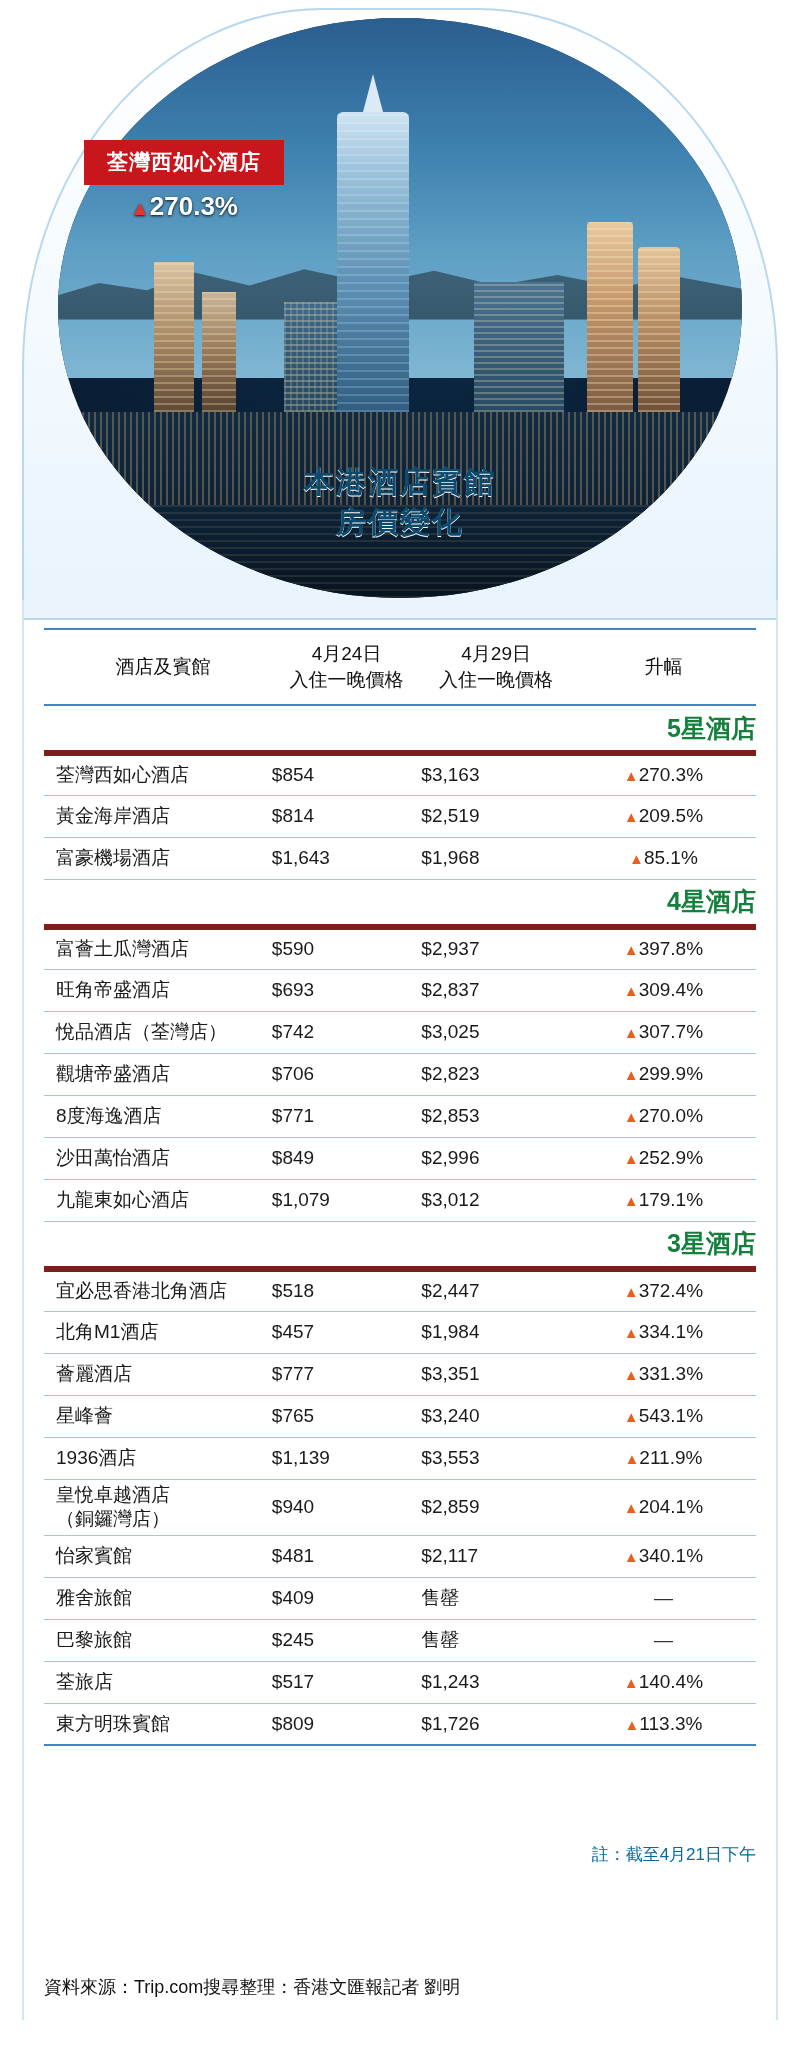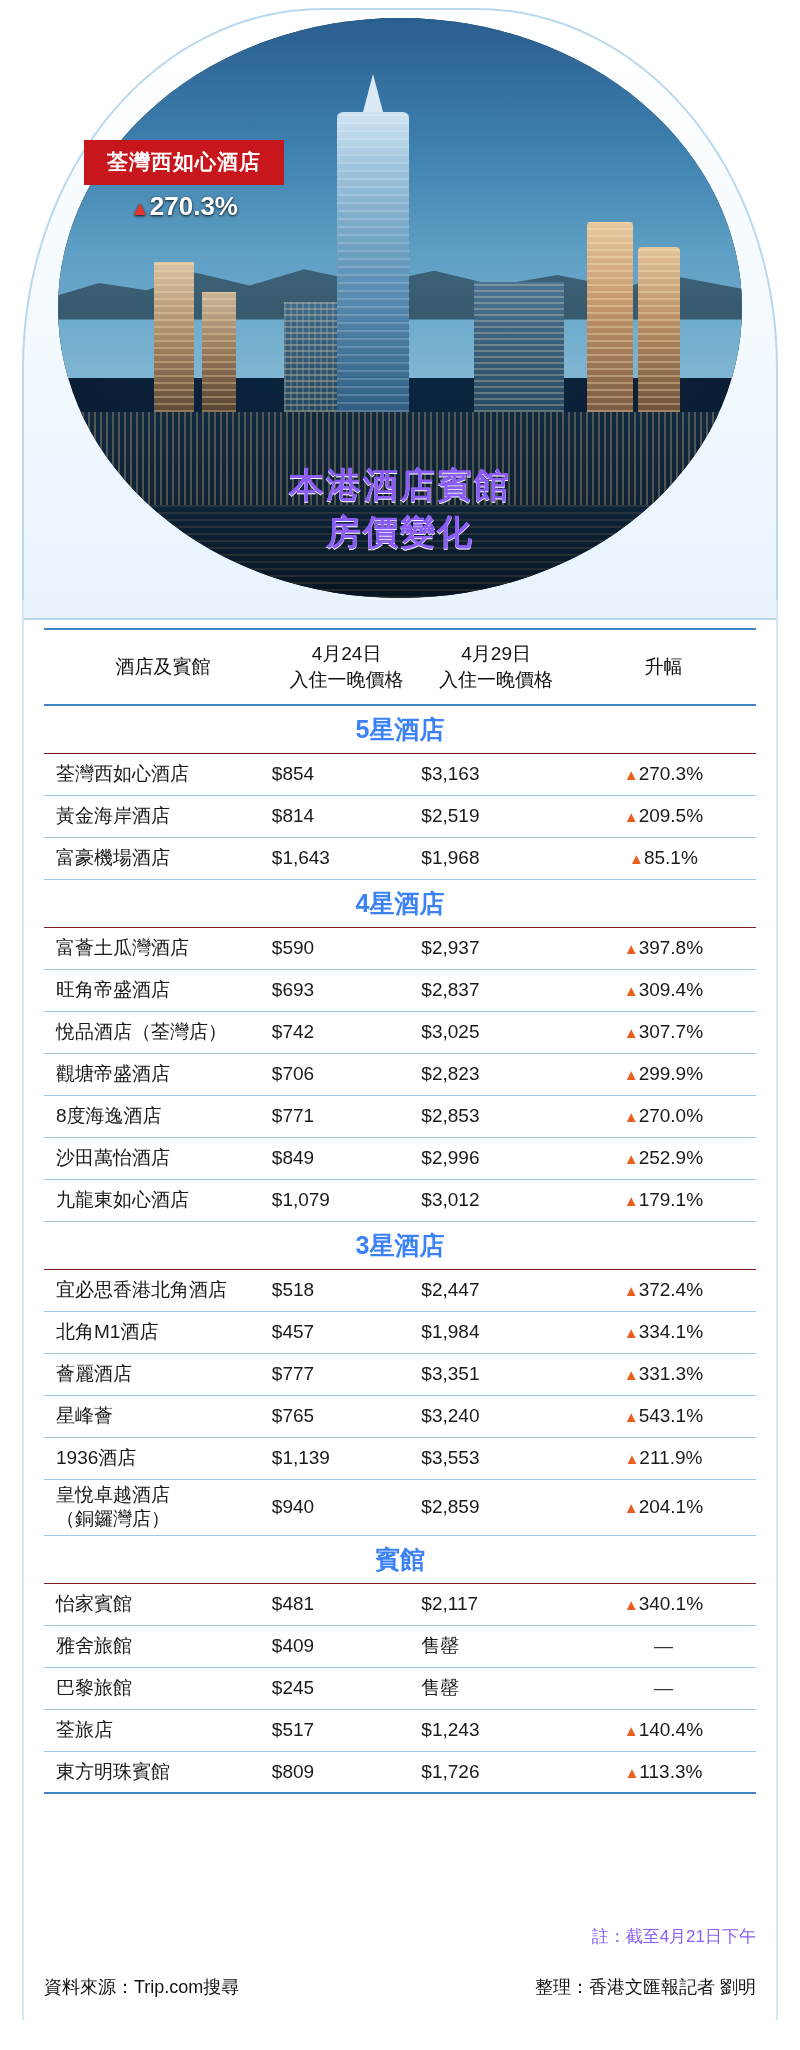--- a/index.html
+++ b/index.html
@@ -172,22 +172,22 @@
 
   
   .headline {
     position:absolute;
     left:0; right:0;
     top: 462px;
     text-align:center;
     z-index: 6;
   }
   .headline div {
-    color:#8b5cf6;
-    font-size: 35px;
+    color:#0c4a6e;
+    font-size: 30px;
     font-weight: bold;
     line-height: 1.34;
     letter-spacing: 2px;
     text-shadow: 0 1px 0 #ffffff;
   }
 
   
   .table-wrap {
     position:absolute;
     left: 44px;
@@ -219,49 +219,48 @@
   .col-d1, .col-d2 { width: 21%; text-align:center; }
   .col-chg { width: 26%; text-align:center; }
 
   td.name { text-align:left; padding-left: 12px; }
   td.price { text-align:left; }
   td.chg { text-align:center; white-space:nowrap; }
   .tri-up { color:#e8601c; font-size: 15px; letter-spacing:0; }
   .dash { color:#333; }
 
   tr.section td {
-    text-align:center;
+    text-align:right;
     font-weight:bold;
-    color:#3b82f6;
+    color:#15803d;
     font-size: 25px;
     height: 48px;
-    border-bottom: 1px solid #7f1d1d;
+    border-bottom: 6px solid #7f1d1d;
     border-top: 1px solid #9ec9e6;
     background:#ffffff;
   }
   tr.tall td { height: 56px; }
   .two-line { line-height:1.25; }
 
   tbody tr:last-child td { border-bottom: 2px solid #3f87c4; }
 
   
   .note {
     position:absolute;
     right: 44px;
-    top: 1925px;
+    top: 1843px;
     font-size: 17px;
-    color:#8b5cf6;
+    color:#0369a1;
   }
   .sources {
     position:absolute;
     left: 44px;
     right: 44px;
     top: 1975px;
     display:flex;
-    justify-content: space-between;
     font-size: 18px;
     color:#111;
   }
 
   
   .rail {
     position:absolute;
     top: 600px;
     width: 2px;
     height: 1420px;
@@ -423,23 +422,20 @@
         </tr>
         <tr class="tall">
           <td class="name two-line">
             <div>皇悅卓越酒店</div>
             <div>（銅鑼灣店）</div>
           </td>
           <td class="price">$940</td>
           <td class="price">$2,859</td>
           <td class="chg"><span class="tri-up">▲</span><span>204.1%</span></td>
         </tr>
-        <tr class="section">
-          <td colspan="4">賓館</td>
-        </tr>
         <tr>
           <td class="name">怡家賓館</td>
           <td class="price">$481</td>
           <td class="price">$2,117</td>
           <td class="chg"><span class="tri-up">▲</span><span>340.1%</span></td>
         </tr>
         <tr>
           <td class="name">雅舍旅館</td>
           <td class="price">$409</td>
           <td class="price">售罄</td>

